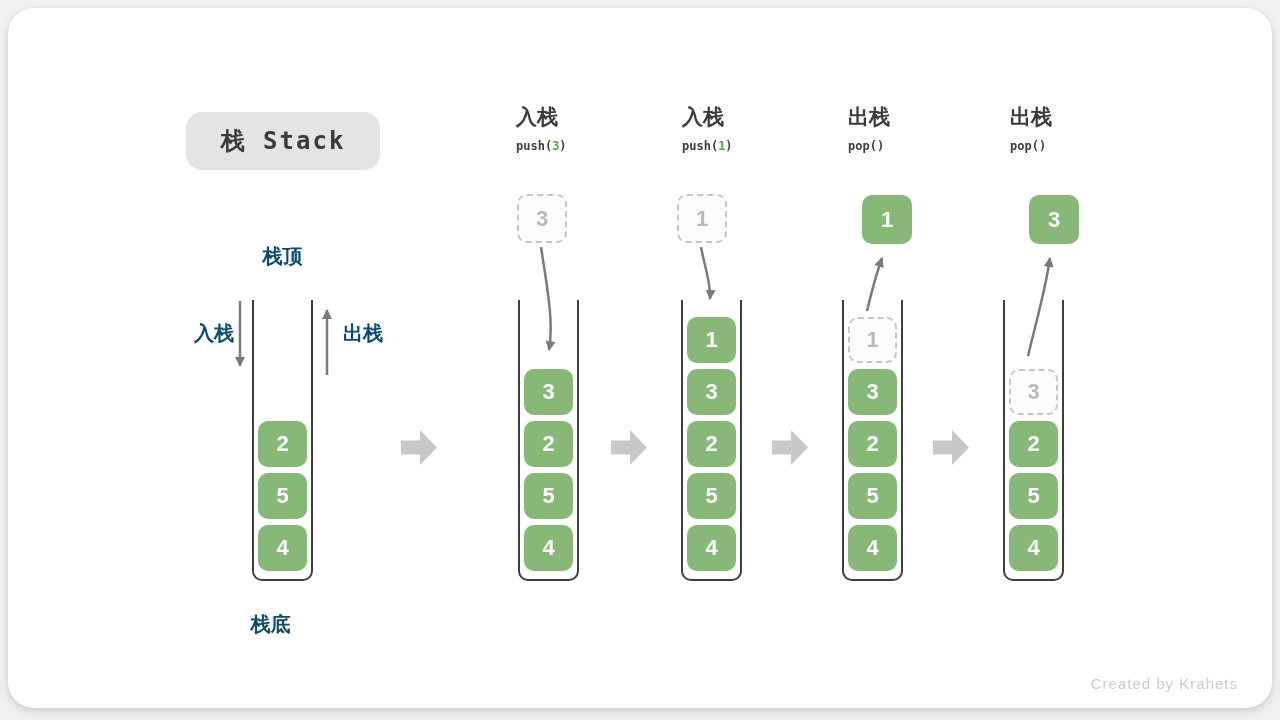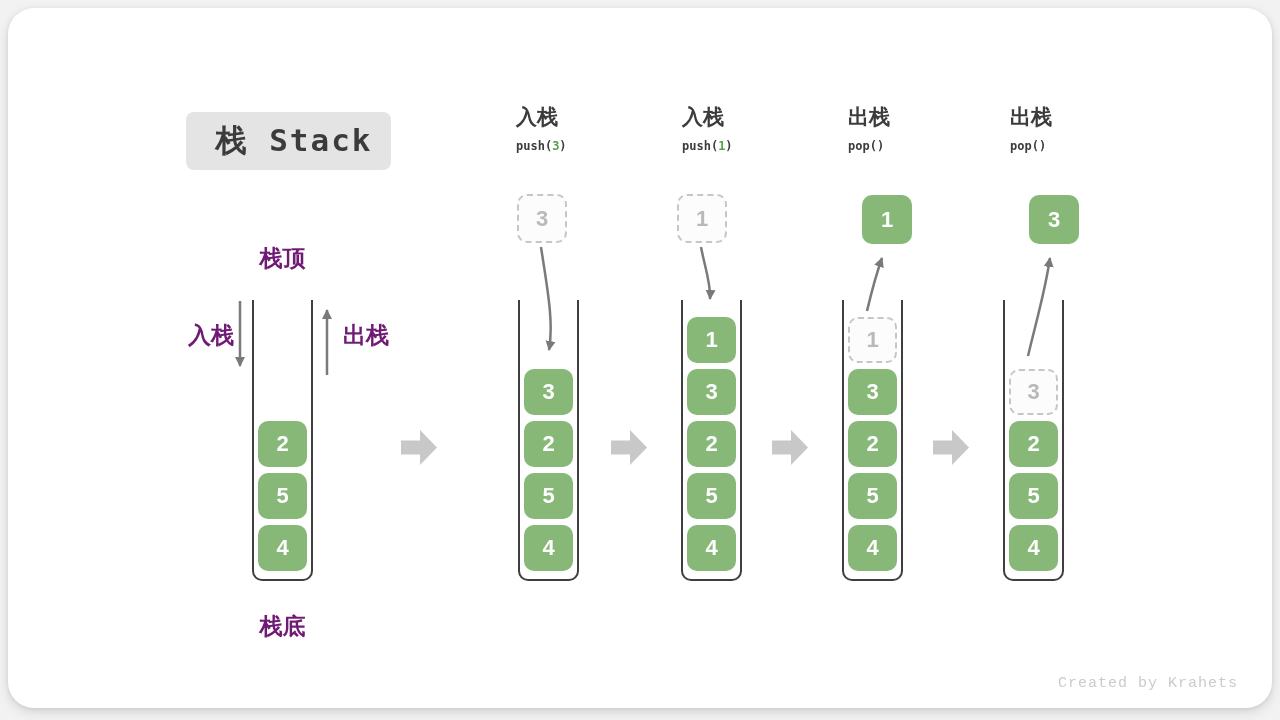--- a/index.html
+++ b/index.html
@@ -7,31 +7,31 @@
     position:relative;width:1280px;height:720px;overflow:hidden;
     background:#f2f2f3;font-family:"Liberation Sans",sans-serif;
   }
   .card{
     position:absolute;left:8px;top:8px;width:1264px;height:700px;
     background:#ffffff;border-radius:26px;
     box-shadow:0 4px 12px rgba(0,0,0,.12),0 1px 4px rgba(0,0,0,.08);
   }
   .title-box{
     position:absolute;left:186px;top:112px;width:194px;height:58px;
-    background:#e4e4e4;border-radius:8px;
+    background:#e4e4e4;border-radius:16px;
     display:flex;align-items:center;justify-content:center;
     font-family:"DejaVu Sans Mono",monospace;
-    font-size:31px;font-weight:bold;color:#3b3b3b;letter-spacing:2px;padding-left:11px;
+    font-size:24px;font-weight:bold;color:#3b3b3b;letter-spacing:2px;
   }
   .zh-label{
-    position:absolute;font-size:23px;font-weight:bold;color:#701a75;
+    position:absolute;font-size:20px;font-weight:bold;color:#0c4a6e;
     white-space:nowrap;
   }
   .lbl-stack-top{left:252px;top:243px;width:61px;text-align:center;}
-  .lbl-stack-bottom{left:252px;top:611px;width:61px;text-align:center;}
+  .lbl-stack-bottom{left:240px;top:611px;width:61px;text-align:center;}
   .lbl-push-side{left:176px;top:320px;width:58px;text-align:right;}
   .lbl-pop-side{left:343px;top:320px;}
   .col-header{position:absolute;top:103px;}
   .col-header .hline1{font-size:21px;font-weight:bold;color:#3c3c3c;margin-bottom:8px;}
   .col-header .hline2{
     font-family:"DejaVu Sans Mono",monospace;font-size:12px;font-weight:bold;color:#3c3c3c;
   }
   .col-header .arg{color:#58a04b;}
   .stack-body{
     position:absolute;top:300px;width:61px;height:281px;box-sizing:border-box;
@@ -41,21 +41,21 @@
   .cell{
     position:absolute;width:49px;height:46px;border-radius:10px;box-sizing:border-box;
     display:flex;align-items:center;justify-content:center;
     font-size:22px;font-weight:bold;
   }
   .cell.solid{background:#87b878;color:#ffffff;}
   .cell.ghost{background:#fcfcfc;border:2px dashed #c6c6c6;color:#b9b9b9;}
   .arrow-layer{position:absolute;left:0;top:0;pointer-events:none;}
   .watermark{
     position:absolute;right:42px;top:675px;
-    font-family:Liberation Mono, monospace;font-size:15px;
+    font-family:Liberation Sans, sans-serif;font-size:15px;
     color:#cbcbcb;letter-spacing:1px;
   }
 </style>
 </head>
 <body>
 
 <div class="page">
   <div class="card"></div>
 
   <div class="title-box">

